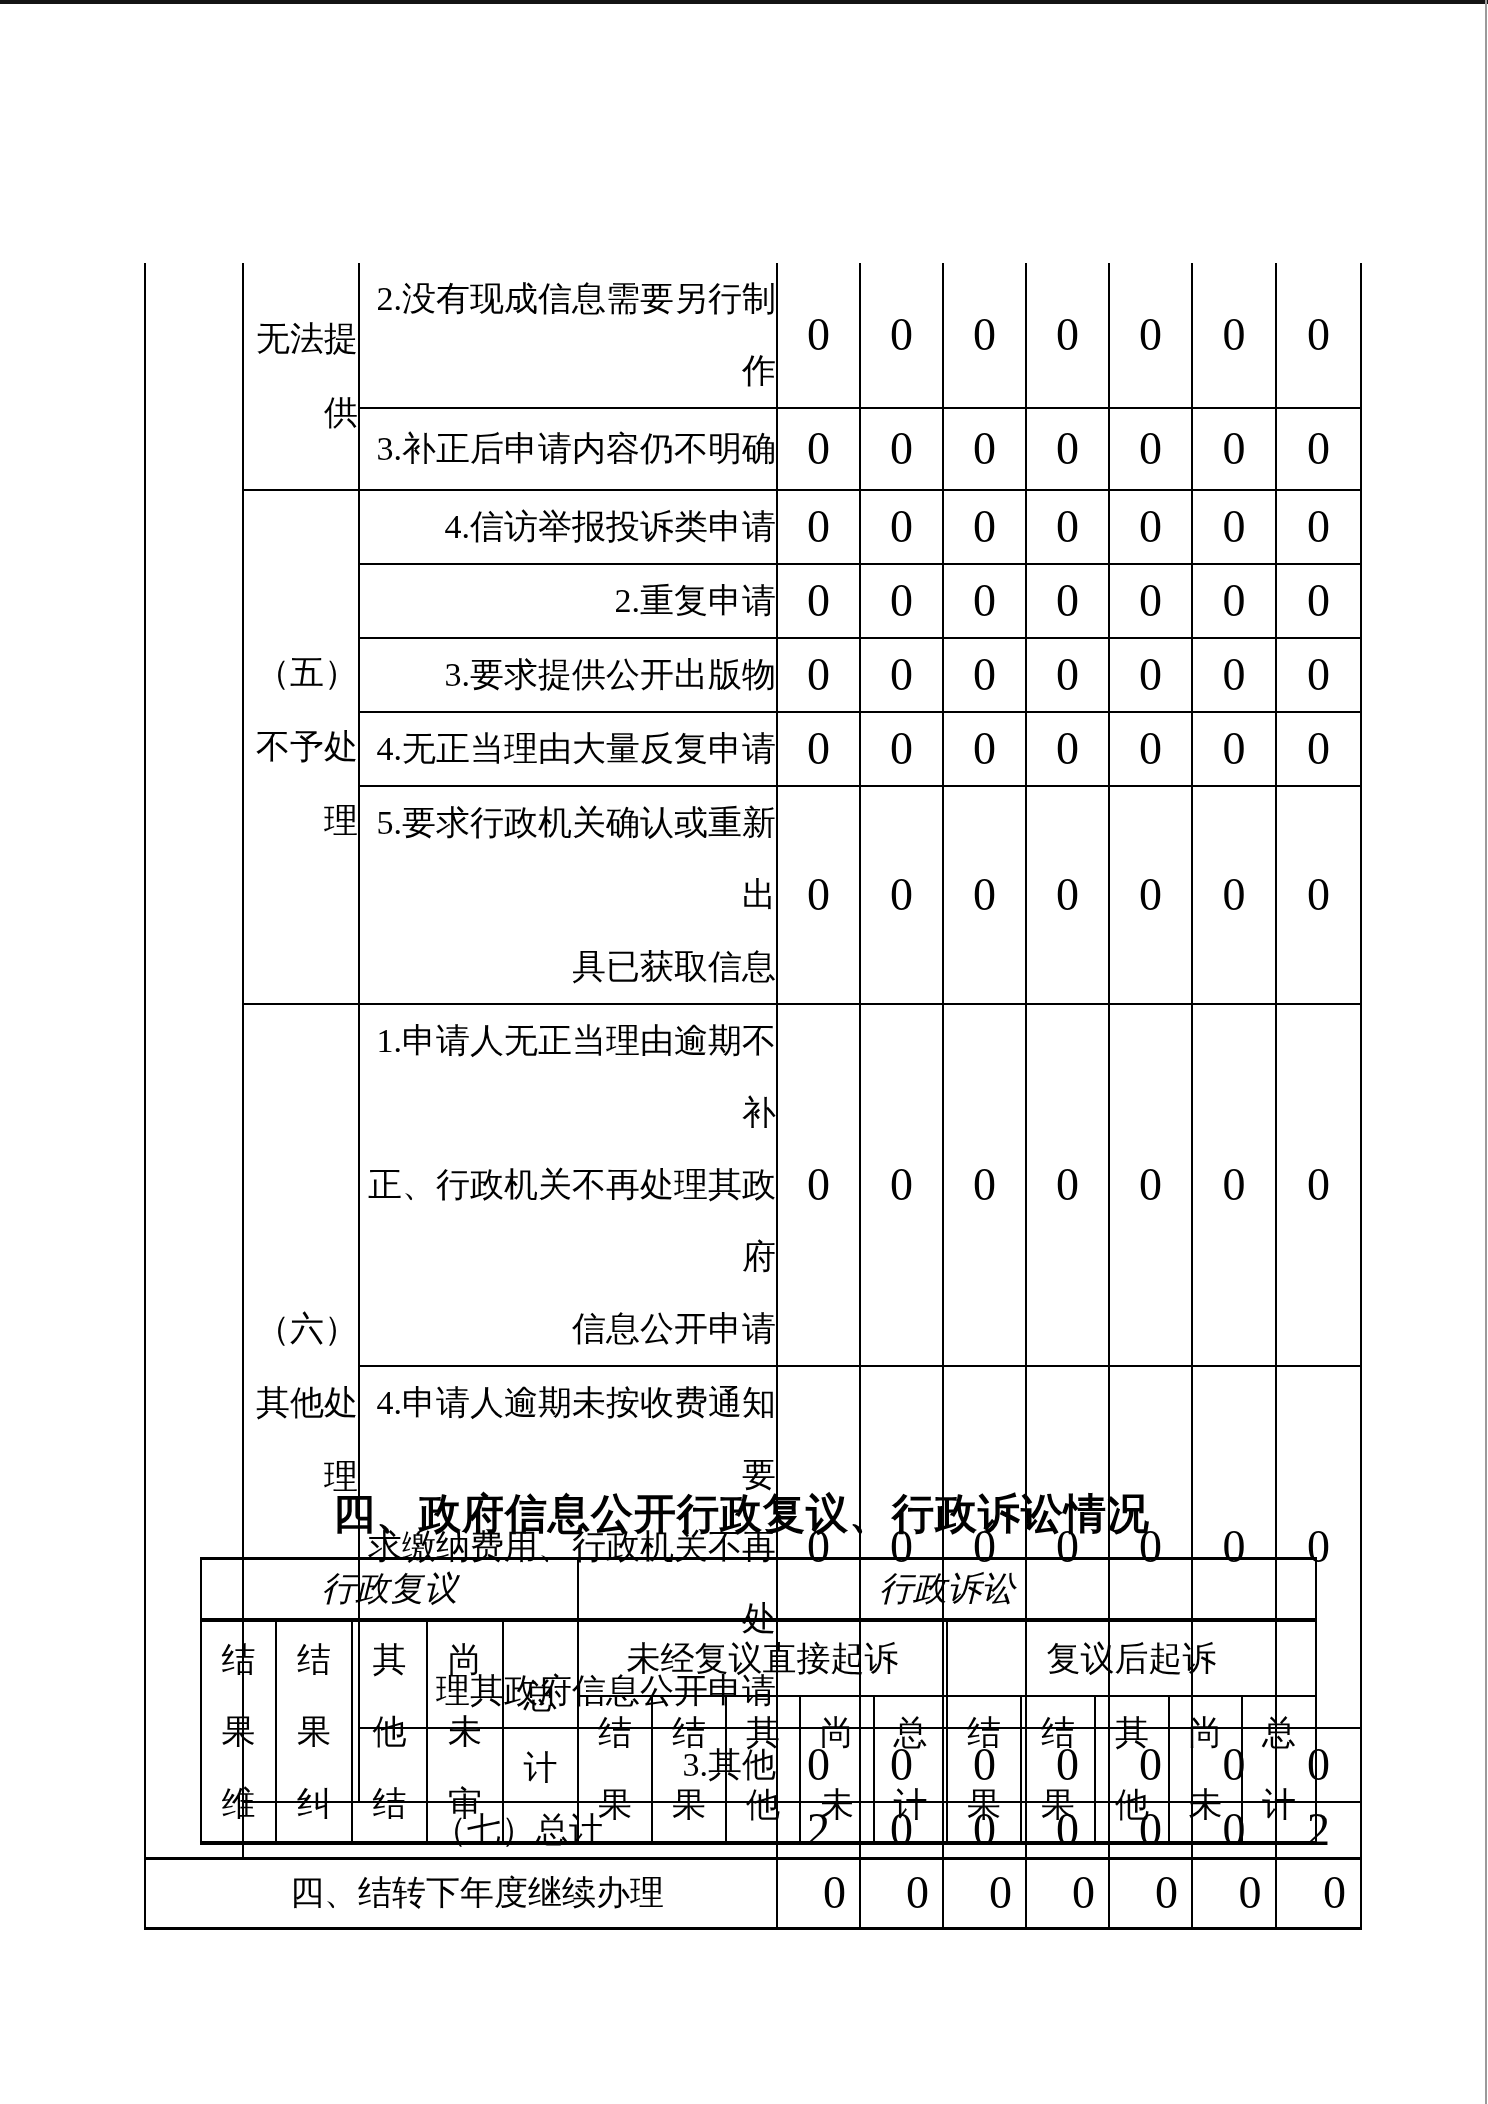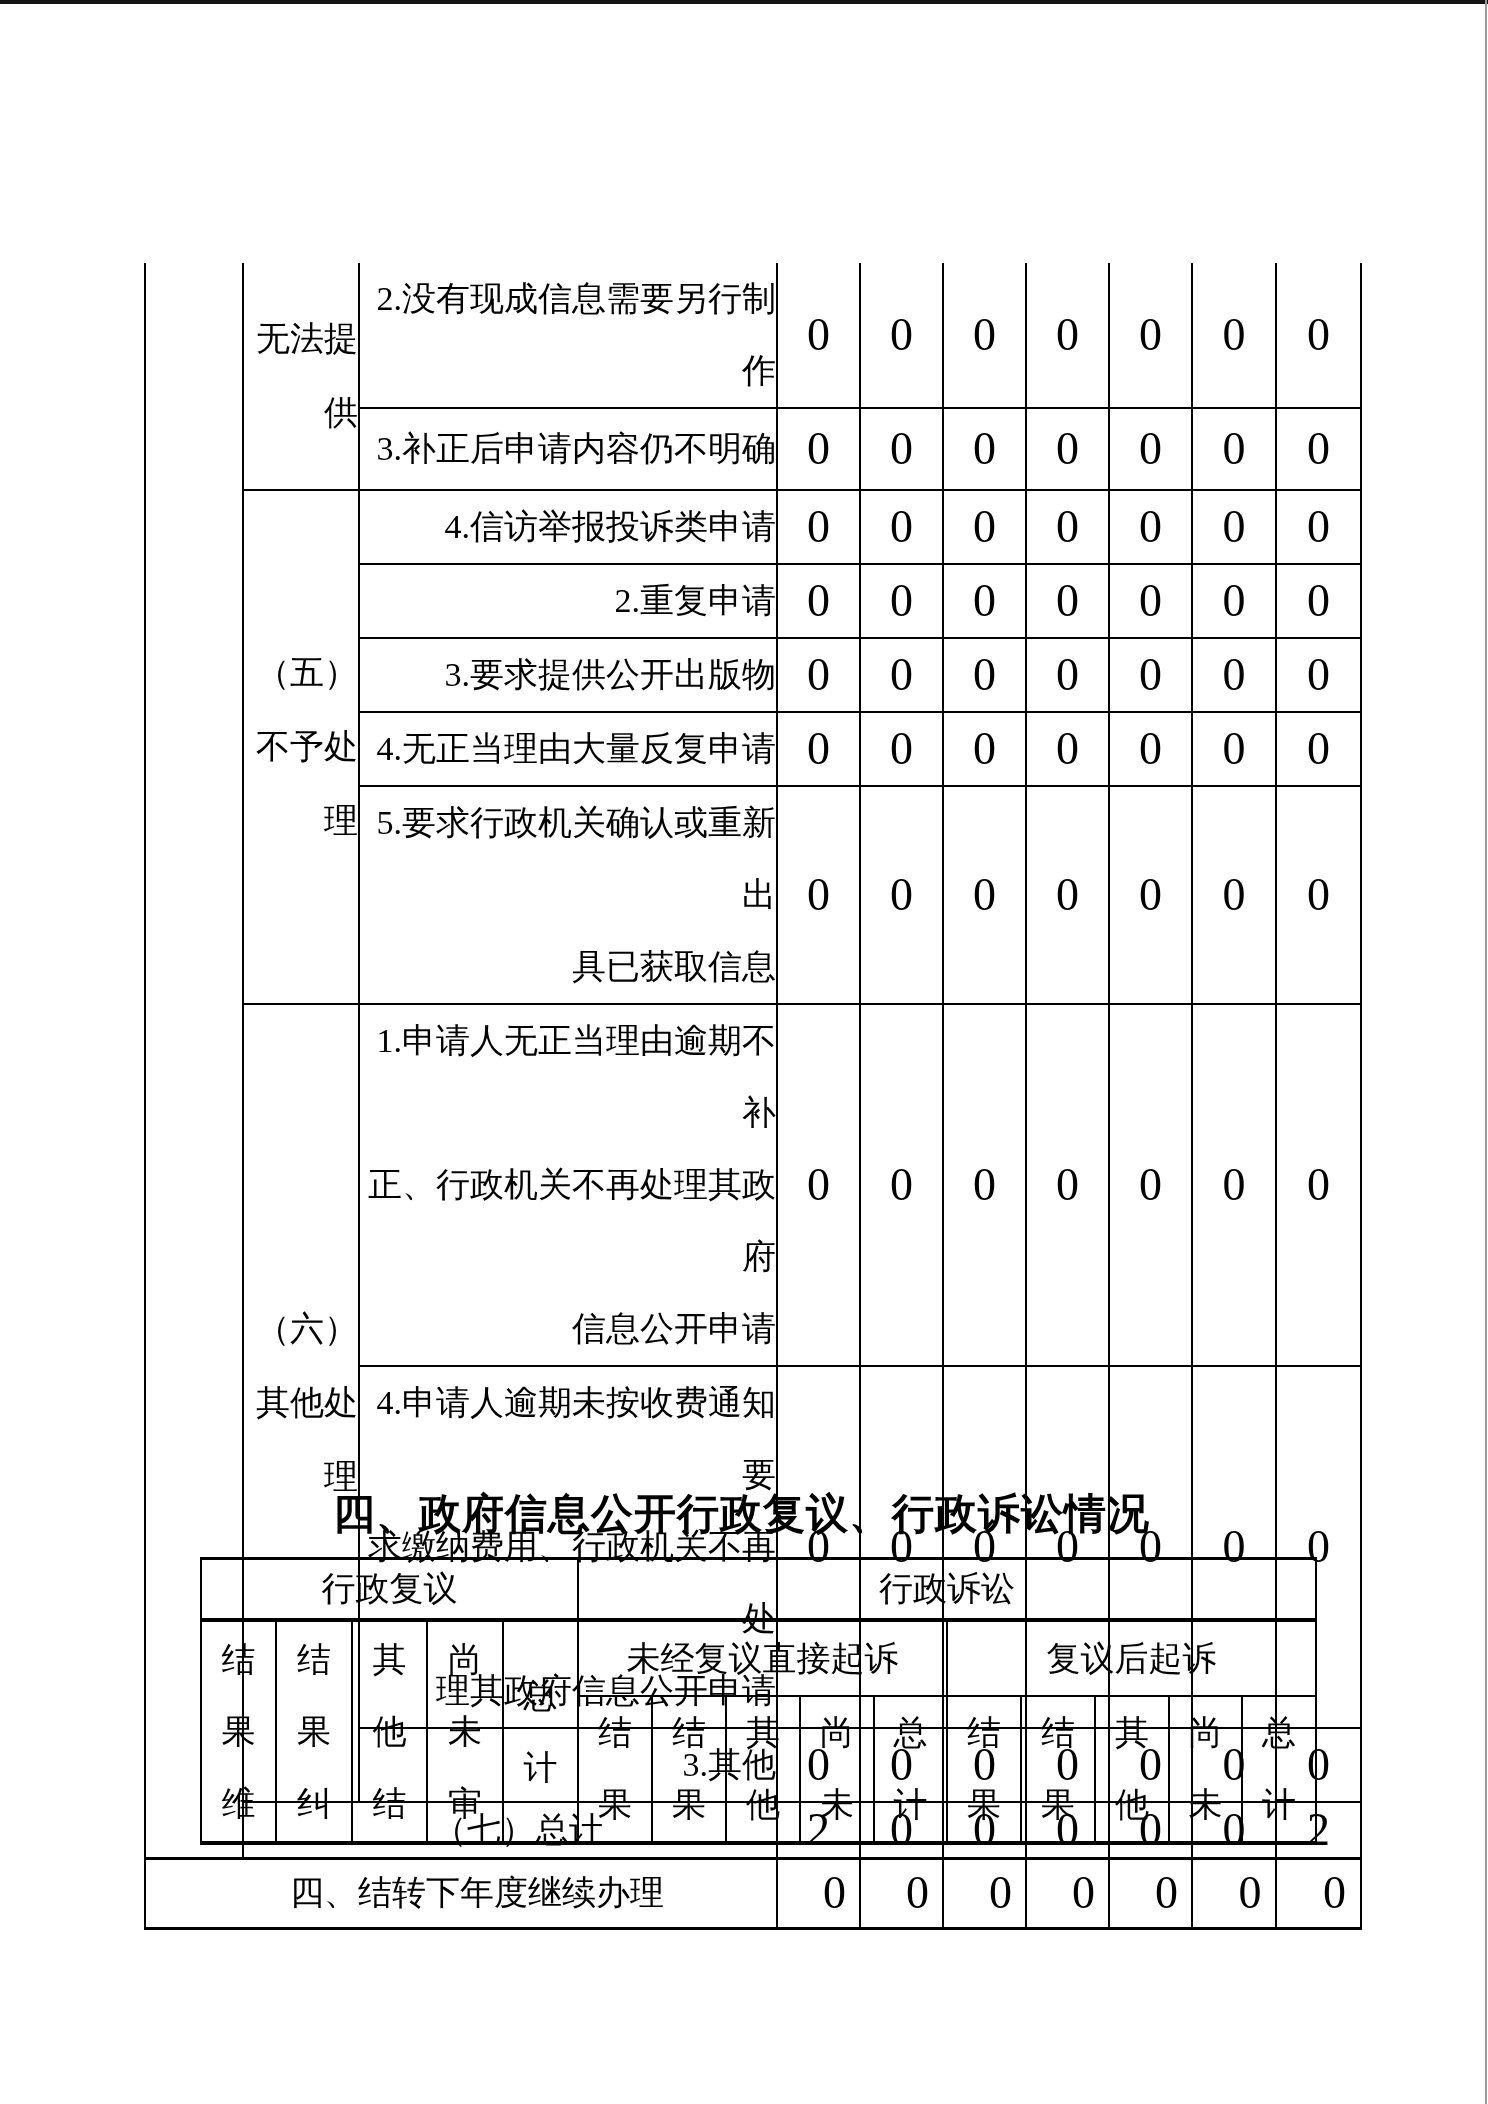--- a/index.html
+++ b/index.html
@@ -23,21 +23,21 @@
   .r72{height:72px}.r82{height:82px}.r71{height:71px}.r141{height:141px}
   .r215{height:215px}.r56{height:56px}.r70{height:70px}
 
   
   .heading{position:absolute;left:285px;top:1486px;font-size:42px;font-weight:bold;
            font-family:"Liberation Sans","DejaVu Sans",sans-serif;letter-spacing:1px;margin-left:48px;}
 
   
   .t2{position:absolute;left:200px;top:1557px;width:1115px;}
   .t2 td{border:2px solid #000;font-size:34px;text-align:center;}
-  .t2 tr.h1 td{height:58px;border-top:3px solid #000;border-bottom:4px solid #000;}
+  .t2 tr.h1 td{height:58px;border-top:3px solid #000;border-bottom:4px solid #000;font-style:italic;}
   .t2 tr.h2 td{height:73px;}
   .t2 tr.h3 td{height:137px;border-bottom:4px solid #000;}
   .t2 .vc{white-space:pre-line;line-height:72px;border-bottom:4px solid #000;}
 </style>
 </head>
 <body>
 
 <div class="page">
   <div class="top-bar"></div>
   <div class="right-edge"></div>

